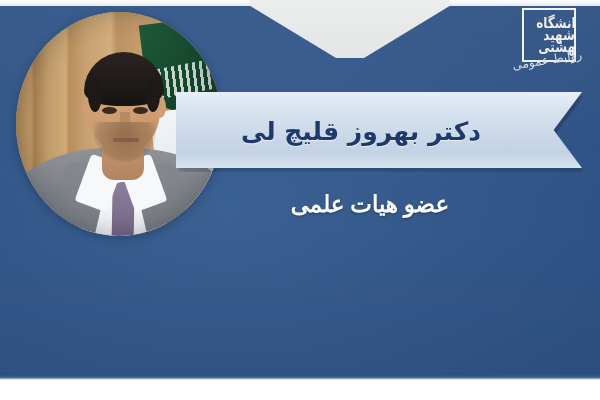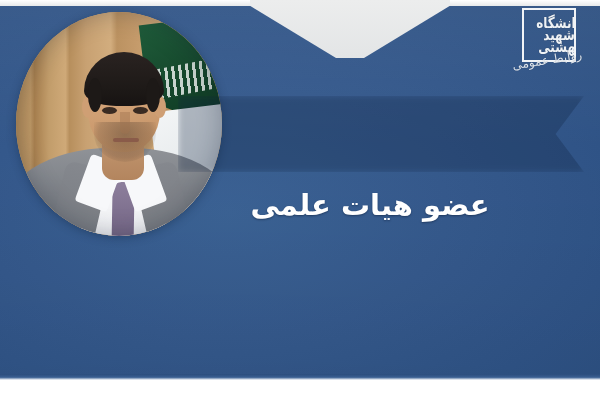--- a/index.html
+++ b/index.html
@@ -230,22 +230,23 @@
   }
 
   
   .subtitle{
     position:absolute;
     left:150px; top:190px; width:440px;
     direction:rtl; text-align:center;
     color:#ffffff;
   }
   .subtitle .line1{
-    font-size:29px;font-weight:bold;line-height:30px;
+    font-size:23px;font-weight:bold;line-height:30px;
     text-shadow:0 1px 2px rgba(10,25,48,.45);
+    font-family:Liberation Serif, serif;
   }
   .subtitle .line2{
     font-size:23px;font-weight:bold;line-height:32px;
     text-shadow:0 1px 2px rgba(10,25,48,.45);
   }
 
   
   .logo{
     position:absolute;
     left:470px; top:4px;
@@ -321,20 +322,23 @@
       <div class="eye-l"></div>
       <div class="eye-r"></div>
       <div class="nose"></div>
       <div class="mouth"></div>
       <div class="hair"></div>
     </div>
     <div class="avatar-vignette"></div>
   </div>
 
   <div class="ribbon-shadow"></div>
+  <div class="ribbon">
+    <div class="ribbon-title">دکتر بهروز قلیچ لی</div>
+  </div>
 
   <div class="subtitle">
     <div class="line1">عضو هیات علمی</div>
   </div>
 
   <div class="logo">
     <div class="logo-box">
       <span class="l1">دانشگاه</span>
       <span class="l2">شهید</span>
       <span class="l3">بهشتی</span>

